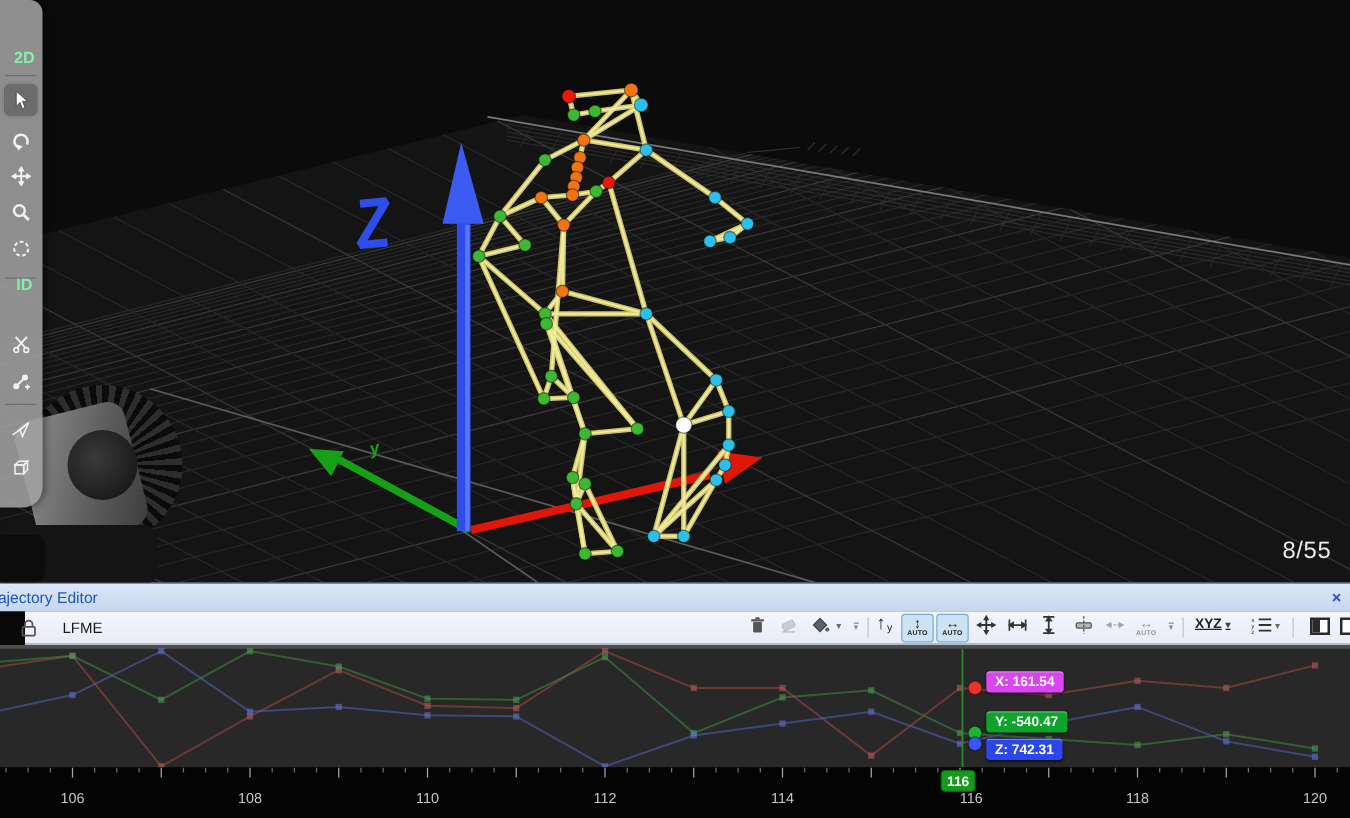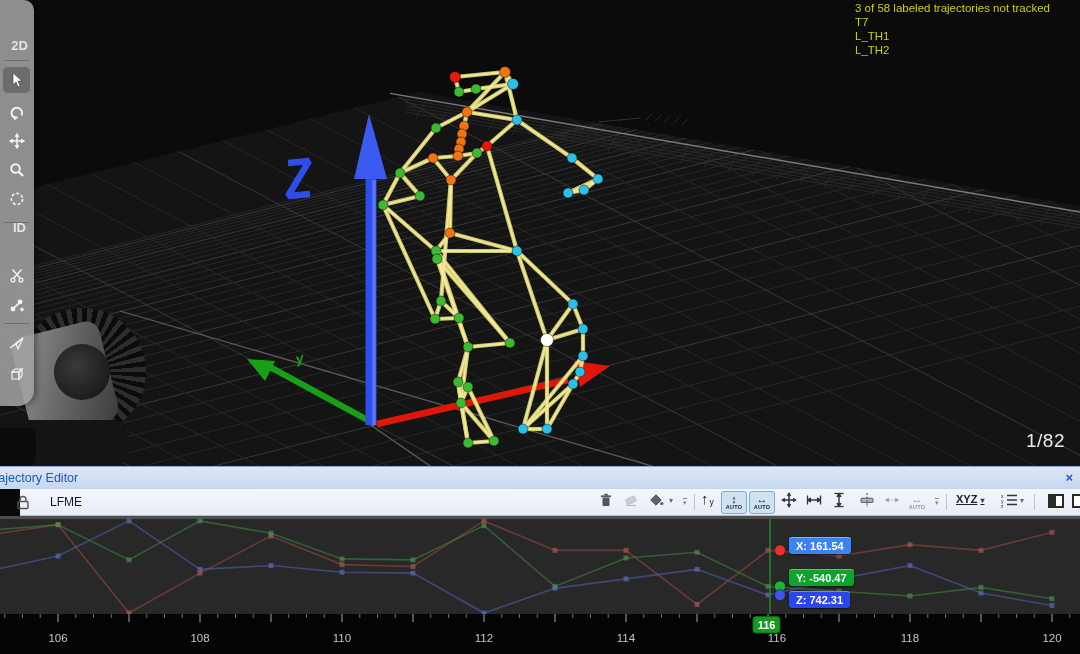--- a/index.html
+++ b/index.html
@@ -12,21 +12,21 @@
     background:repeating-conic-gradient(#0b0b0b 0deg 5deg,#2d2d2d 5deg 10deg);z-index:1;}
   .cam-hub{position:absolute;left:54px;top:344px;width:56px;height:56px;border-radius:50%;
     background:radial-gradient(circle at 40% 40%,#3a3a3a,#101010);z-index:1;}
   .cam-body{position:absolute;left:20px;top:328px;width:90px;height:102px;border-radius:14px;
     background:linear-gradient(115deg,#8d8d8d 10%,#5d5d5d 60%,#3c3c3c);transform:rotate(-14deg);z-index:1;}
   .cam-base{position:absolute;left:-8px;top:420px;width:134px;height:48px;border-radius:12px;background:#141414;z-index:1;}
   .cam-knob{position:absolute;left:-4px;top:428px;width:40px;height:38px;border-radius:8px;background:#0c0c0c;z-index:1;}
   
   .vtoolbar{position:absolute;left:0;top:0;width:34px;height:406px;z-index:3;
     background:rgba(160,160,160,.88);border-radius:0 10px 16px 0;box-shadow:2px 0 7px rgba(0,0,0,.45);}
-  .vt-label{position:absolute;left:0;width:39px;text-align:center;font-weight:bold;font-size:13px;color:#e5e5e5;}
+  .vt-label{position:absolute;left:0;width:39px;text-align:center;font-weight:bold;font-size:13px;color:#86efac;}
   .vt-btn{position:absolute;left:2px;width:29px;height:26px;display:flex;align-items:center;justify-content:center;border-radius:6px;}
   .vt-btn.sel{background:#6c6c6c;box-shadow:inset 0 0 0 1px #8f8f8f;height:28px;}
   .vt-sep{position:absolute;left:4px;width:25px;height:1px;background:rgba(90,90,90,.6);}
   .vt-btn svg{display:block;}
   
   .warning{position:absolute;left:855px;top:1px;z-index:2;font-size:11.5px;line-height:14px;}
   .framecounter{position:absolute;left:1026px;top:430px;z-index:2;color:#eaeaea;font-size:19px;letter-spacing:.5px;}
   
   .panel{position:absolute;left:0;top:466px;width:1080px;height:188px;background:#090909;}
   .titlebar{position:absolute;left:0;top:0;width:1080px;height:23px;overflow:hidden;
@@ -478,30 +478,22 @@
       <span>
           <svg width="16" height="16" viewBox="0 0 16 16" stroke="#f2f2f2" fill="none" stroke-width="1.2">
             <polygon points="3,6 10,6 10,13 3,13"></polygon>
             <polygon points="3,6 6,3 13,3 10,6"></polygon>
             <polygon points="10,6 13,3 13,10 10,13"></polygon>
           </svg>
         </span>
     </div>
   </div>
 
-  <div class="warning" style="color: rgb(203, 207, 4);">
-    <div>3 of 58 labeled trajectories not tracked</div>
-    <div id="warn-items">
-        <div>T7</div>
-        <div>L_TH1</div>
-        <div>L_TH2</div>
-      </div>
-  </div>
-
-  <div class="framecounter">1/82</div>
+
+  <div class="framecounter">8/55</div>
 </div>
 
 <div class="panel">
   <div class="titlebar">
     <span class="ttext">Trajectory Editor</span>
     <span class="close">×</span>
   </div>
 
   <div class="edtoolbar">
     <span class="lock"><svg width="14" height="15" viewBox="0 0 13 15">
@@ -670,21 +662,21 @@
       <rect x="836.5" y="60.35" width="5" height="5" fill="#6270cc" opacity="0.6"></rect>
       <rect x="907.5" y="47.05" width="5" height="5" fill="#6270cc" opacity="0.6"></rect>
       <rect x="978.5" y="74.60000000000001" width="5" height="5" fill="#6270cc" opacity="0.6"></rect>
       <rect x="1049.5" y="86.95" width="5" height="5" fill="#6270cc" opacity="0.6"></rect>
       <line x1="770" y1="3" x2="770" y2="98" stroke="#2f8f2f" stroke-width="1.5" opacity="0.9"></line>
       <circle cx="780" cy="34.35" r="5.5" fill="#e8322a" stroke="rgba(0,0,0,.4)" stroke-width="1"></circle>
       <circle cx="780" cy="70.45" r="5.5" fill="#1fb332" stroke="rgba(0,0,0,.4)" stroke-width="1"></circle>
       <circle cx="780" cy="79" r="5.5" fill="#3b55f2" stroke="rgba(0,0,0,.4)" stroke-width="1"></circle>
     </svg>
 
-  <div class="badge" id="badge-x" style="left: 789px; top: 71px; background: #3b82f6;">X: 161.54</div>
+  <div class="badge" id="badge-x" style="left: 789px; top: 71px; background: #d946ef;">X: 161.54</div>
   <div class="badge" id="badge-y" style="left: 789px; top: 103px; background: rgb(13, 163, 44);">Y: -540.47</div>
   <div class="badge" id="badge-z" style="left: 789px; top: 125px; background: rgb(44, 70, 239);">Z: 742.31</div>
 
   <svg id="tlsvg" width="1080" height="40" viewBox="0 0 1080 40">
       <line x1="4.75" y1="0" x2="4.75" y2="4" stroke="#6e6e6e" stroke-width="1"></line>
       <line x1="22.5" y1="0" x2="22.5" y2="4" stroke="#6e6e6e" stroke-width="1"></line>
       <line x1="40.25" y1="0" x2="40.25" y2="4" stroke="#6e6e6e" stroke-width="1"></line>
       <line x1="58" y1="0" x2="58" y2="8" stroke="#a8a8a8" stroke-width="1"></line>
       <line x1="75.75" y1="0" x2="75.75" y2="4" stroke="#6e6e6e" stroke-width="1"></line>
       <line x1="93.5" y1="0" x2="93.5" y2="4" stroke="#6e6e6e" stroke-width="1"></line>

